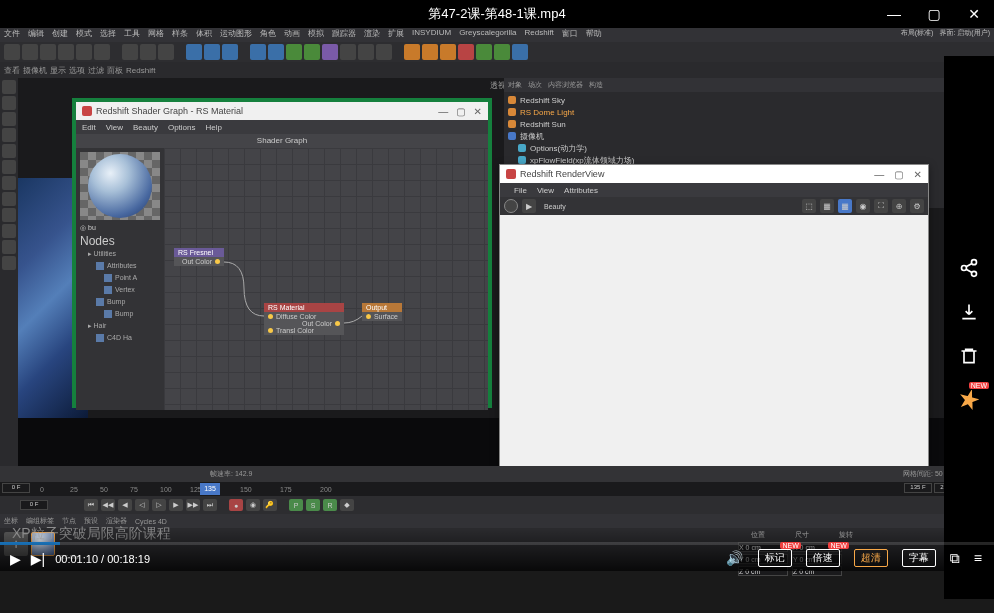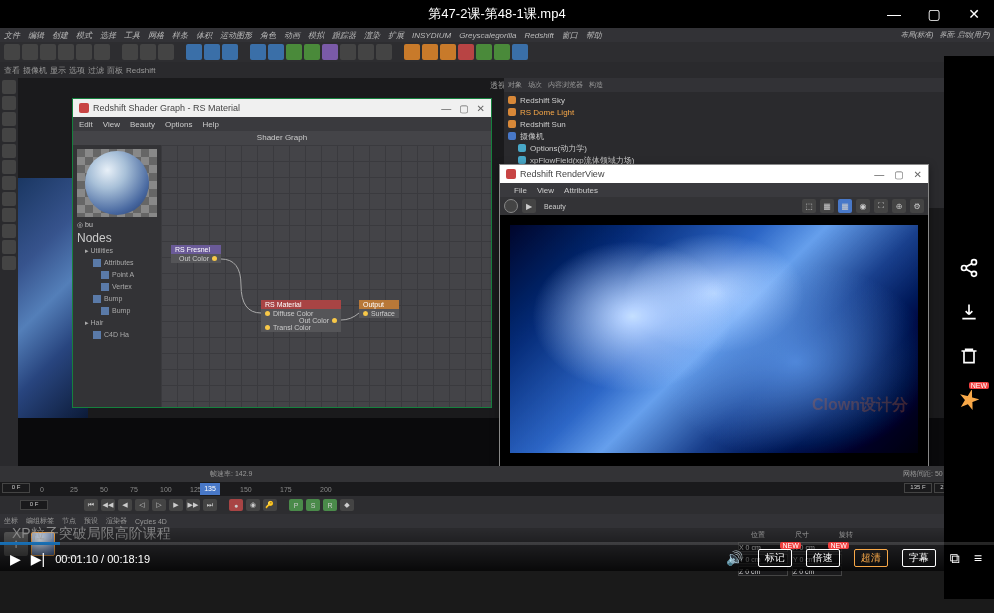--- a/index.html
+++ b/index.html
@@ -8,40 +8,40 @@
 
 .titlebar { height: 28px; background: #000; display: flex; align-items: center; justify-content: center; position: relative; }
 .titlebar-title { color: #fff; font-size: 13px; }
 .titlebar-controls { position: absolute; right: 0; display: flex; }
 .titlebar-btn { width: 40px; height: 28px; display: flex; align-items: center; justify-content: center; color: #fff; font-size: 14px; }
 
 .video-content { position: relative; width: 994px; height: 543px; background: #2a2a2d; }
 
 
 .c4d-app { position: absolute; inset: 0; background: #2f2f33; }
-.c4d-menubar { height: 14px; background: #323236; display: flex; align-items: center; padding: 0 4px; gap: 8px; font-size: 8px; color: #bbb; font-style: italic; }
+.c4d-menubar { height: 14px; background: #323236; display: flex; padding: 0 4px; gap: 8px; font-size: 8px; color: #bbb; }
 .c4d-menu-right { margin-left: auto; display: flex; gap: 6px; font-size: 7px; }
 .c4d-toolbar { height: 20px; background: #2d2d30; display: flex; align-items: center; padding: 0 4px; gap: 2px; }
 .c4d-tool-icon { width: 16px; height: 16px; background: #444; border-radius: 2px; font-size: 9px; display: flex; align-items: center; justify-content: center; }
 .ic-blue { background: #3a6fa8; }
 .ic-green { background: #4a8a3a; }
 .ic-orange { background: #c87a2a; }
 .ic-red { background: #b84444; }
 .ic-purple { background: #7a5aa8; }
 .c4d-toolbar2 { height: 16px; background: #2a2a2d; display: flex; align-items: center; padding: 0 4px; gap: 3px; font-size: 8px; color: #999; }
 
 .c4d-body { display: flex; height: 390px; }
 .c4d-left-tools { width: 18px; background: #2a2a2d; display: flex; flex-direction: column; gap: 2px; padding: 2px; }
 .c4d-left-tools .t { width: 14px; height: 14px; background: #444; border-radius: 2px; }
 
 .viewport-area { flex: 1; background: #1a1a1c; position: relative; }
 .viewport-dark { position: absolute; left: 0; top: 340px; width: 100%; height: 50px; background: #0a0a0c; }
 
 
-.shader-window { position: absolute; left: 72px; top: 70px; width: 420px; height: 310px; background: #e8e8ea; border: 1px solid #15803d; }
+.shader-window { position: absolute; left: 72px; top: 70px; width: 420px; height: 310px; background: #e8e8ea; border: 4px solid #15803d; }
 .shader-title { height: 18px; background: #f0f0f0; display: flex; align-items: center; padding: 0 6px; font-size: 9px; color: #444; }
 .shader-title .dot { width: 10px; height: 10px; background: #c84444; border-radius: 2px; margin-right: 4px; }
 .shader-title-controls { margin-left: auto; display: flex; gap: 8px; font-size: 10px; color: #666; }
 .shader-menu { height: 14px; background: #3a3a3e; display: flex; align-items: center; padding: 0 6px; gap: 10px; font-size: 8px; color: #ccc; }
 .shader-header { height: 14px; background: #444448; text-align: center; font-size: 8px; color: #ccc; line-height: 14px; position: relative; }
 .shader-header .hx { position: absolute; right: 4px; display: flex; gap: 2px; }
 .shader-header .hx span { width: 10px; height: 10px; background: #a84444; }
 .shader-body { display: flex; height: 262px; background: #3a3a3e; }
 .shader-left { width: 88px; background: #333336; padding: 4px; }
 .shader-preview { width: 80px; height: 68px; background: repeating-conic-gradient(#888 0 25%, #666 0 50%) 0 0/16px 16px; position: relative; margin-bottom: 4px; }
@@ -445,25 +445,20 @@
         <span class="render-select">Beauty</span>
         <div style="flex:1"></div>
         <div class="render-btn">⬚</div>
         <div class="render-btn">▦</div>
         <div class="render-btn" style="background:#4878c8">▦</div>
         <div class="render-btn">◉</div>
         <div class="render-btn">⛶</div>
         <div class="render-btn">⊕</div>
         <div class="render-btn">⚙</div>
       </div>
-      <div class="render-view">
-        <div class="render-fabric"></div>
-        <div class="render-watermark">Clown设计分</div>
-        <div class="render-status">Frame 135: 2021-08-04 17:59:05 (8.45s)</div>
-      </div>
     </div>
 
     <div class="timeline">
       <div class="tl-ruler">
         <span class="tl-ruler-info">帧速率: 142.9</span>
         <span class="tl-ruler-info2">网格间距: 50 cm</span>
       </div>
       <div class="tl-track">
         <div class="tl-field" style="left:2px;top:1px">0 F</div>
         <span class="tl-tick" style="left:40px">0</span>

